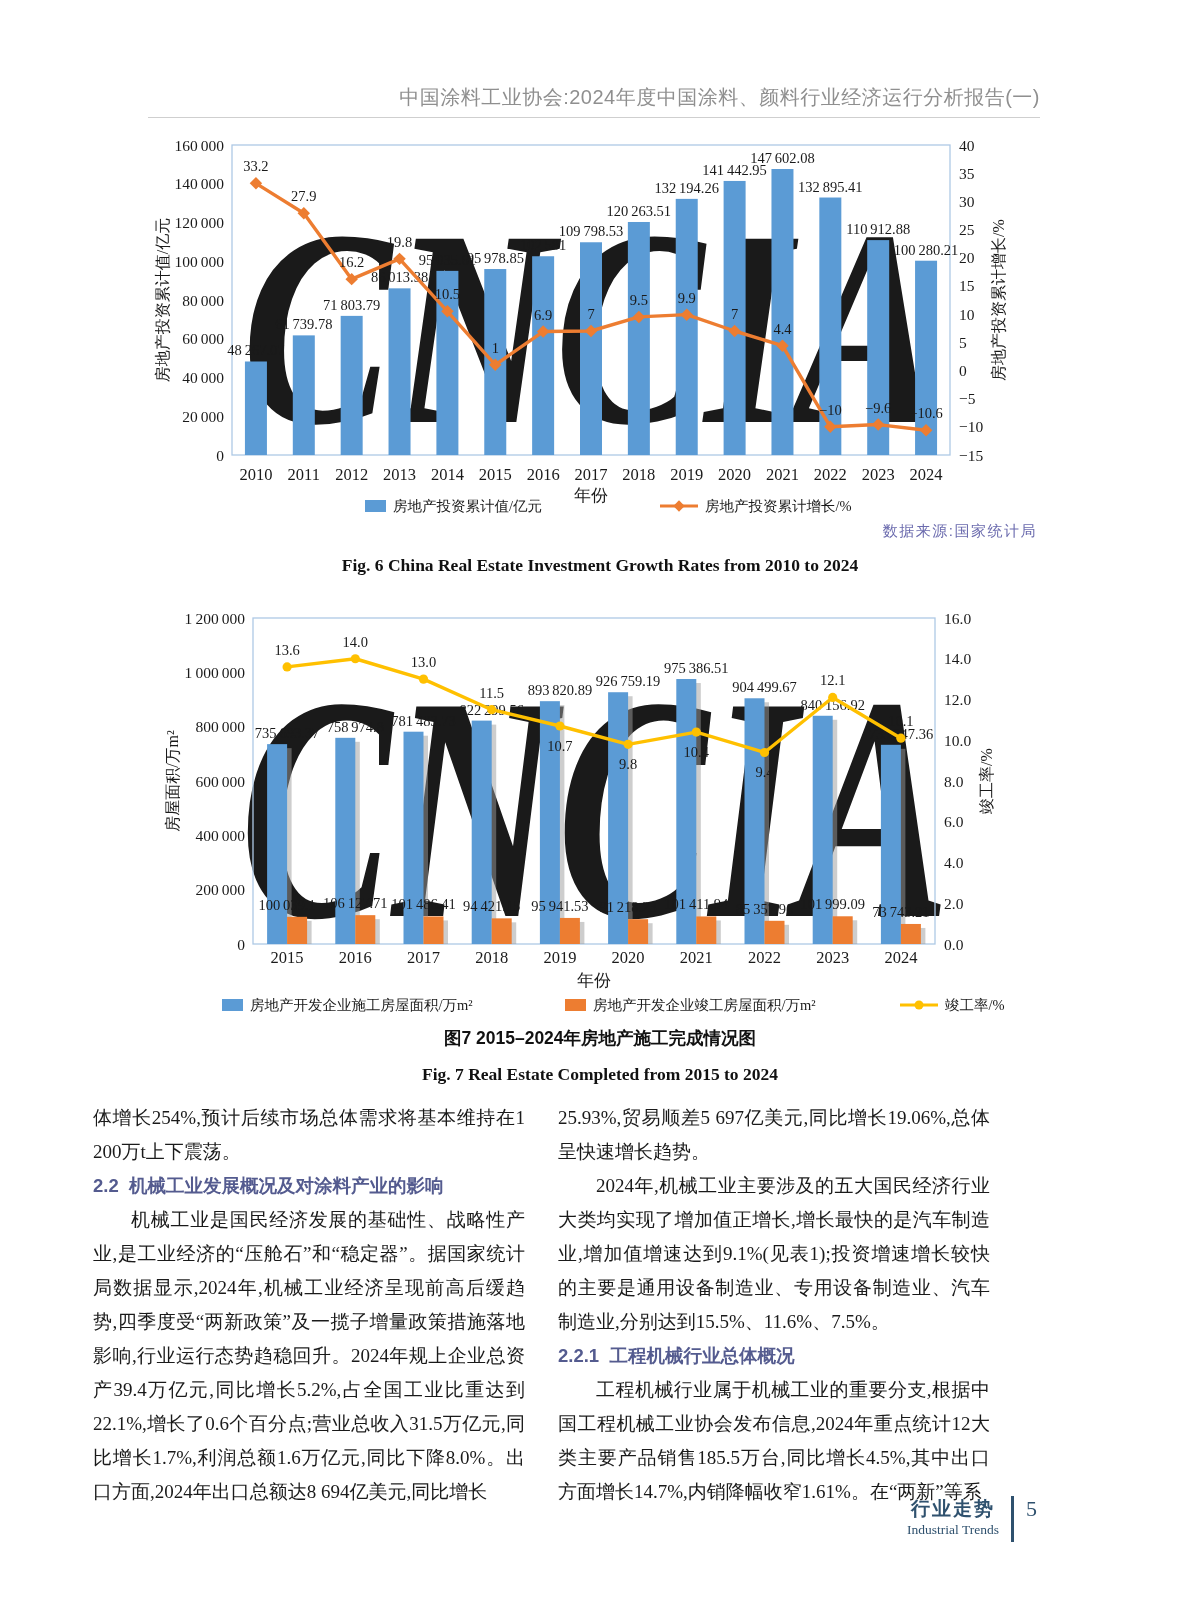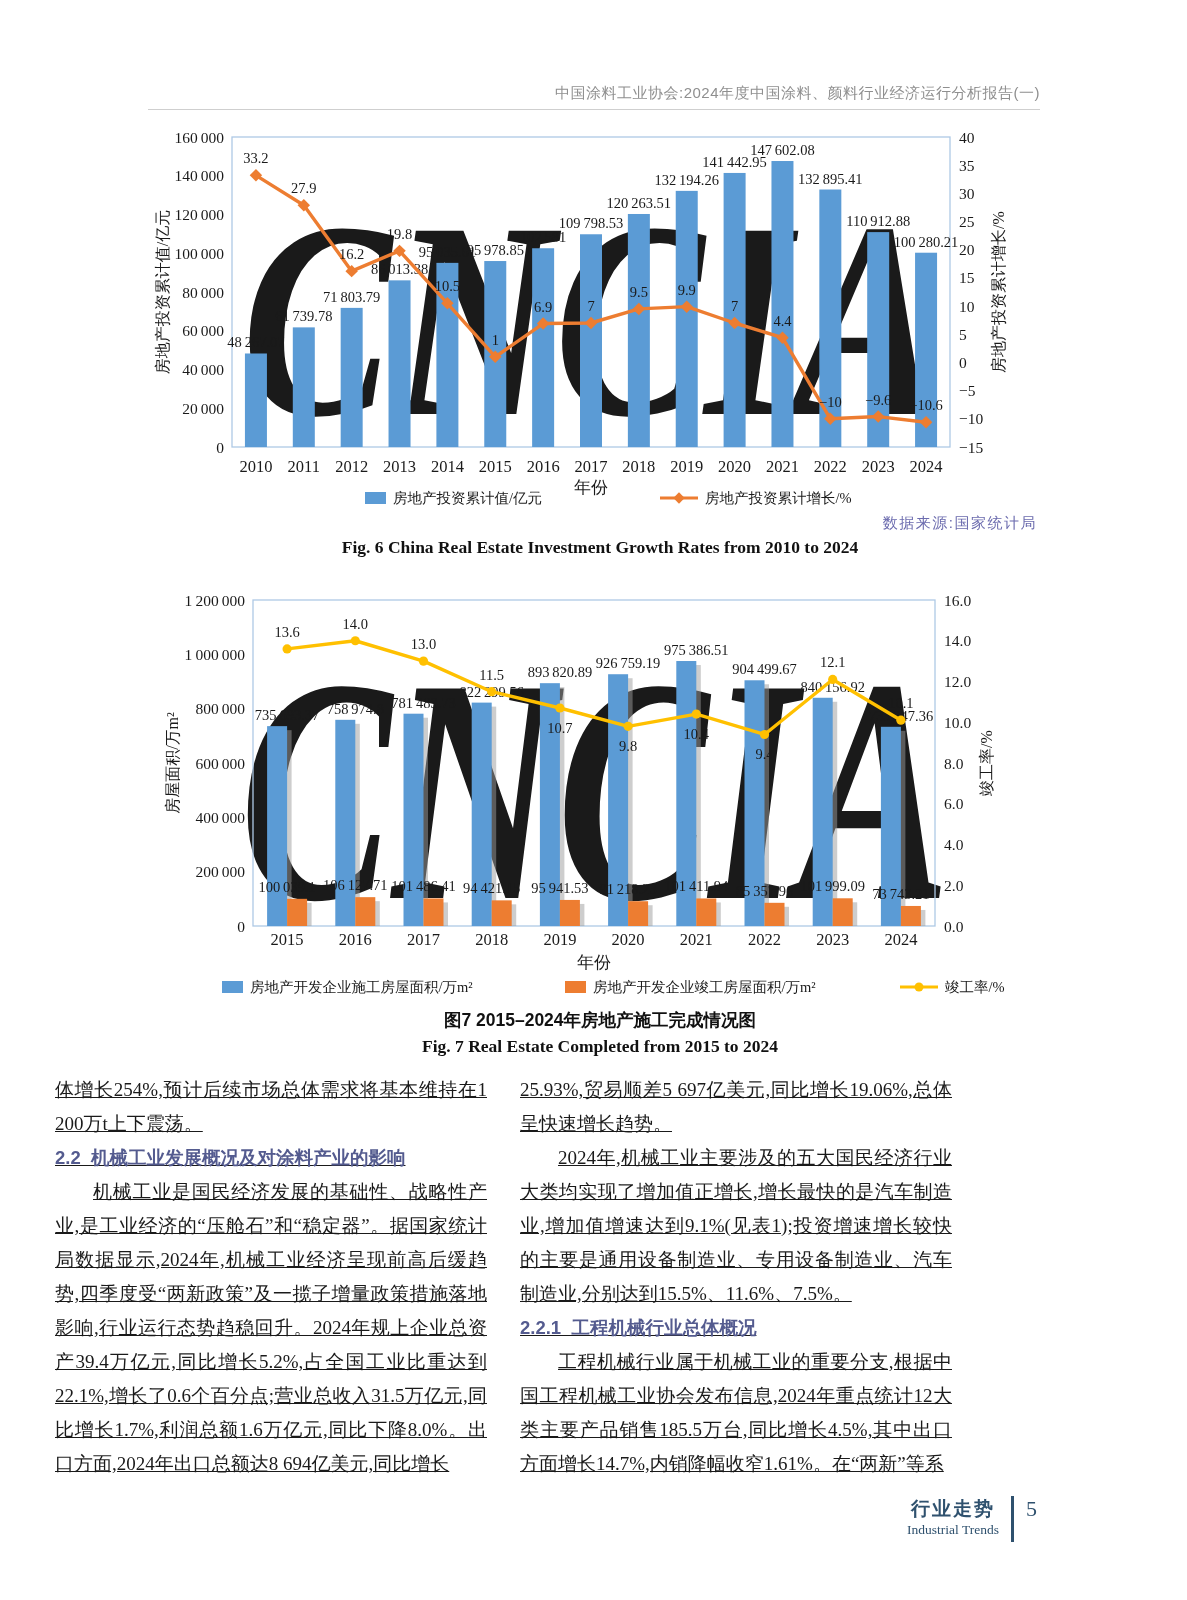--- a/index.html
+++ b/index.html
@@ -1,35 +1,35 @@
 <!DOCTYPE html>
 <html><head>
 <meta charset="utf-8">
 <style>
   html,body{margin:0;padding:0;background:#fff;}
   .page{position:relative;width:1187px;height:1600px;background:#fff;overflow:hidden;
         font-family:"Liberation Serif","DejaVu Serif",serif;color:#1a1a1a;}
   .hdr{margin:84px 147px 0 148px;text-align:right;
        font-family:"Liberation Sans","DejaVu Sans",sans-serif;
-       font-size:15px;color:#8f8f8f;letter-spacing:.5px;}
+       font-size:20px;color:#8f8f8f;letter-spacing:.5px;}
   .hdr-rule{border:none;border-top:1.5px solid #cfcfcf;margin:6px 147px 0 148px;}
   svg.chart{display:block;margin:12px 0 0 140px;}
   #chart2{margin-top:10px;}
   svg text{font-family:"Liberation Serif","DejaVu Serif",serif;fill:#1a1a1a;}
   .src{margin:2px 150px 0 0;text-align:right;
        font-family:"Liberation Sans","DejaVu Sans",sans-serif;
        font-size:15px;color:#6b6bae;letter-spacing:1.5px;}
   .cap-zh{margin:6px 0 0 140px;width:920px;text-align:center;
           font-family:"Liberation Sans","DejaVu Sans",sans-serif;
           font-weight:bold;font-size:17.5px;color:#111;}
-  .cap-en{margin:4px 0 0 140px;width:920px;text-align:center;
+  .cap-en{margin:14px 0 0 140px;width:920px;text-align:center;
           font-family:"Liberation Serif","DejaVu Serif",serif;
           font-weight:bold;font-size:17.5px;color:#111;}
-  .body-cols{display:flex;gap:33px;margin:16px 135px 0 55px;
-             font-size:19px;line-height:34px;text-align:justify;text-decoration:underline;}
+  .body-cols{display:flex;gap:33px;margin:16px 135px 0 93px;
+             font-size:19px;line-height:34px;text-align:justify;}
   .col{width:432px;}
   .body-cols p{margin:0;}
   p.ind{text-indent:2em;}
   h3.sec{margin:0;font-family:"Liberation Sans","DejaVu Sans",sans-serif;
          font-size:18.5px;font-weight:bold;color:#545b8f;line-height:34px;
          white-space:pre-wrap;}
   .footer{position:absolute;top:1496px;right:150px;display:flex;gap:12px;}
   .f-labels{text-align:center;}
   .f-zh{font-family:"Liberation Sans","DejaVu Sans",sans-serif;font-weight:bold;
         font-size:19px;color:#2f516e;letter-spacing:2px;}

